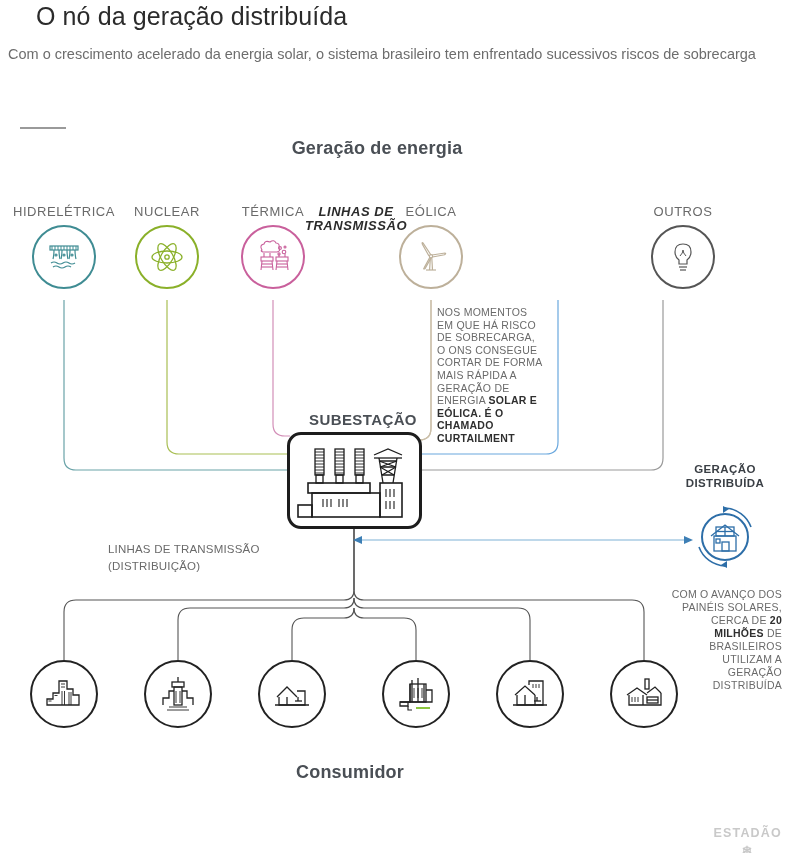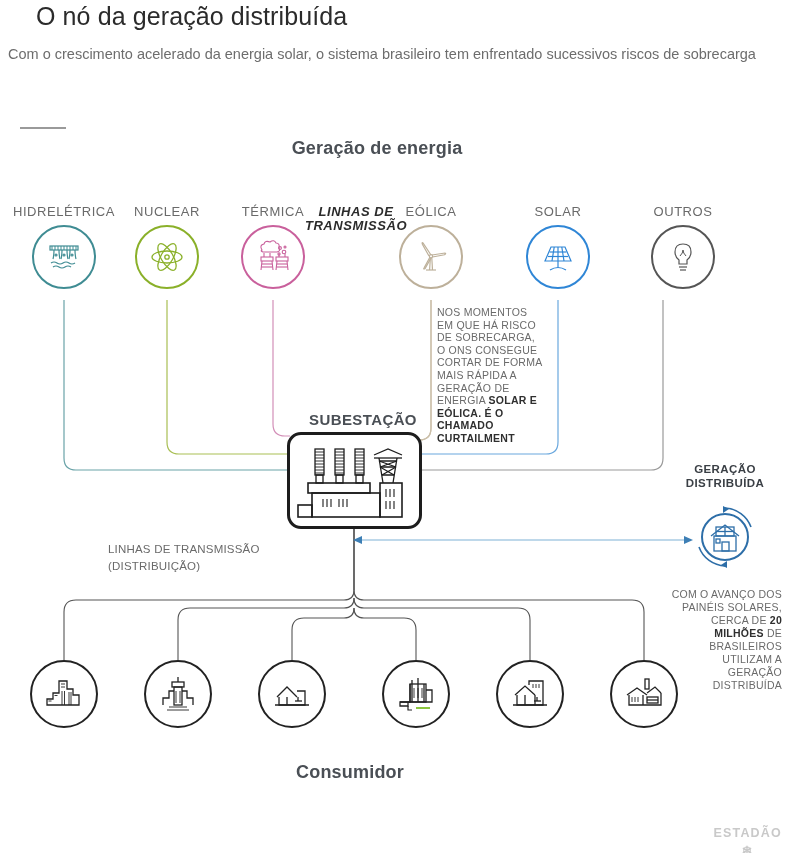--- a/index.html
+++ b/index.html
@@ -215,35 +215,20 @@
         <path d="M22,19 L35,17 q1.5,0.5 -0.5,1.8 L22.5,21"></path>
         <path d="M20,21 L14,32 q-1,1.5 1,0.8 L21,22"></path>
         <circle cx="21" cy="20.3" r="1.6"></circle>
         <path d="M20.3,22 L19.6,34"></path>
           <path d="M21.8,22 L22.5,34"></path>
         <line x1="16" y1="34" x2="26" y2="34"></line>
       </svg>
     </div>
   </div>
 
-  <div class="node" style="left:498px;top:205px;">
-    <div class="cap">SOLAR</div>
-    <div class="circ" style="border-color:#2f86d6;">
-      <svg width="42" height="42" viewBox="0 0 42 42" stroke="#2f86d6" fill="none" stroke-width="1.2">
-        <path d="M14,11 L28,11 L34,25 L8,25 Z"></path>
-        <line x1="11" y1="20.5" x2="31" y2="20.5"></line>
-        <line x1="12.6" y1="16" x2="29.4" y2="16"></line>
-        <line x1="21" y1="11" x2="21" y2="25"></line>
-        <line x1="17.2" y1="11" x2="15" y2="25"></line>
-        <line x1="24.8" y1="11" x2="27" y2="25"></line>
-        <line x1="21" y1="25" x2="21" y2="31"></line>
-        <path d="M13,34 q8,-5 16,0"></path>
-      </svg>
-    </div>
-  </div>
 
   <div class="node" style="left:623px;top:205px;">
     <div class="cap">OUTROS</div>
     <div class="circ" style="border-color:#555;">
       <svg width="42" height="42" viewBox="0 0 42 42" stroke="#555" fill="none" stroke-width="1.2">
         <path d="M21,8 q-8,0 -8,8 q0,5 4,8 l0,4 l8,0 l0,-4 q4,-3 4,-8 q0,-8 -8,-8z"></path>
         <path d="M18,20 q3,-3 3,-6 M24,20 q-3,-3 -3,-6" stroke-width="1"></path>
         <line x1="17" y1="31" x2="25" y2="31"></line>
         <line x1="18" y1="34" x2="24" y2="34"></line>
       </svg>

